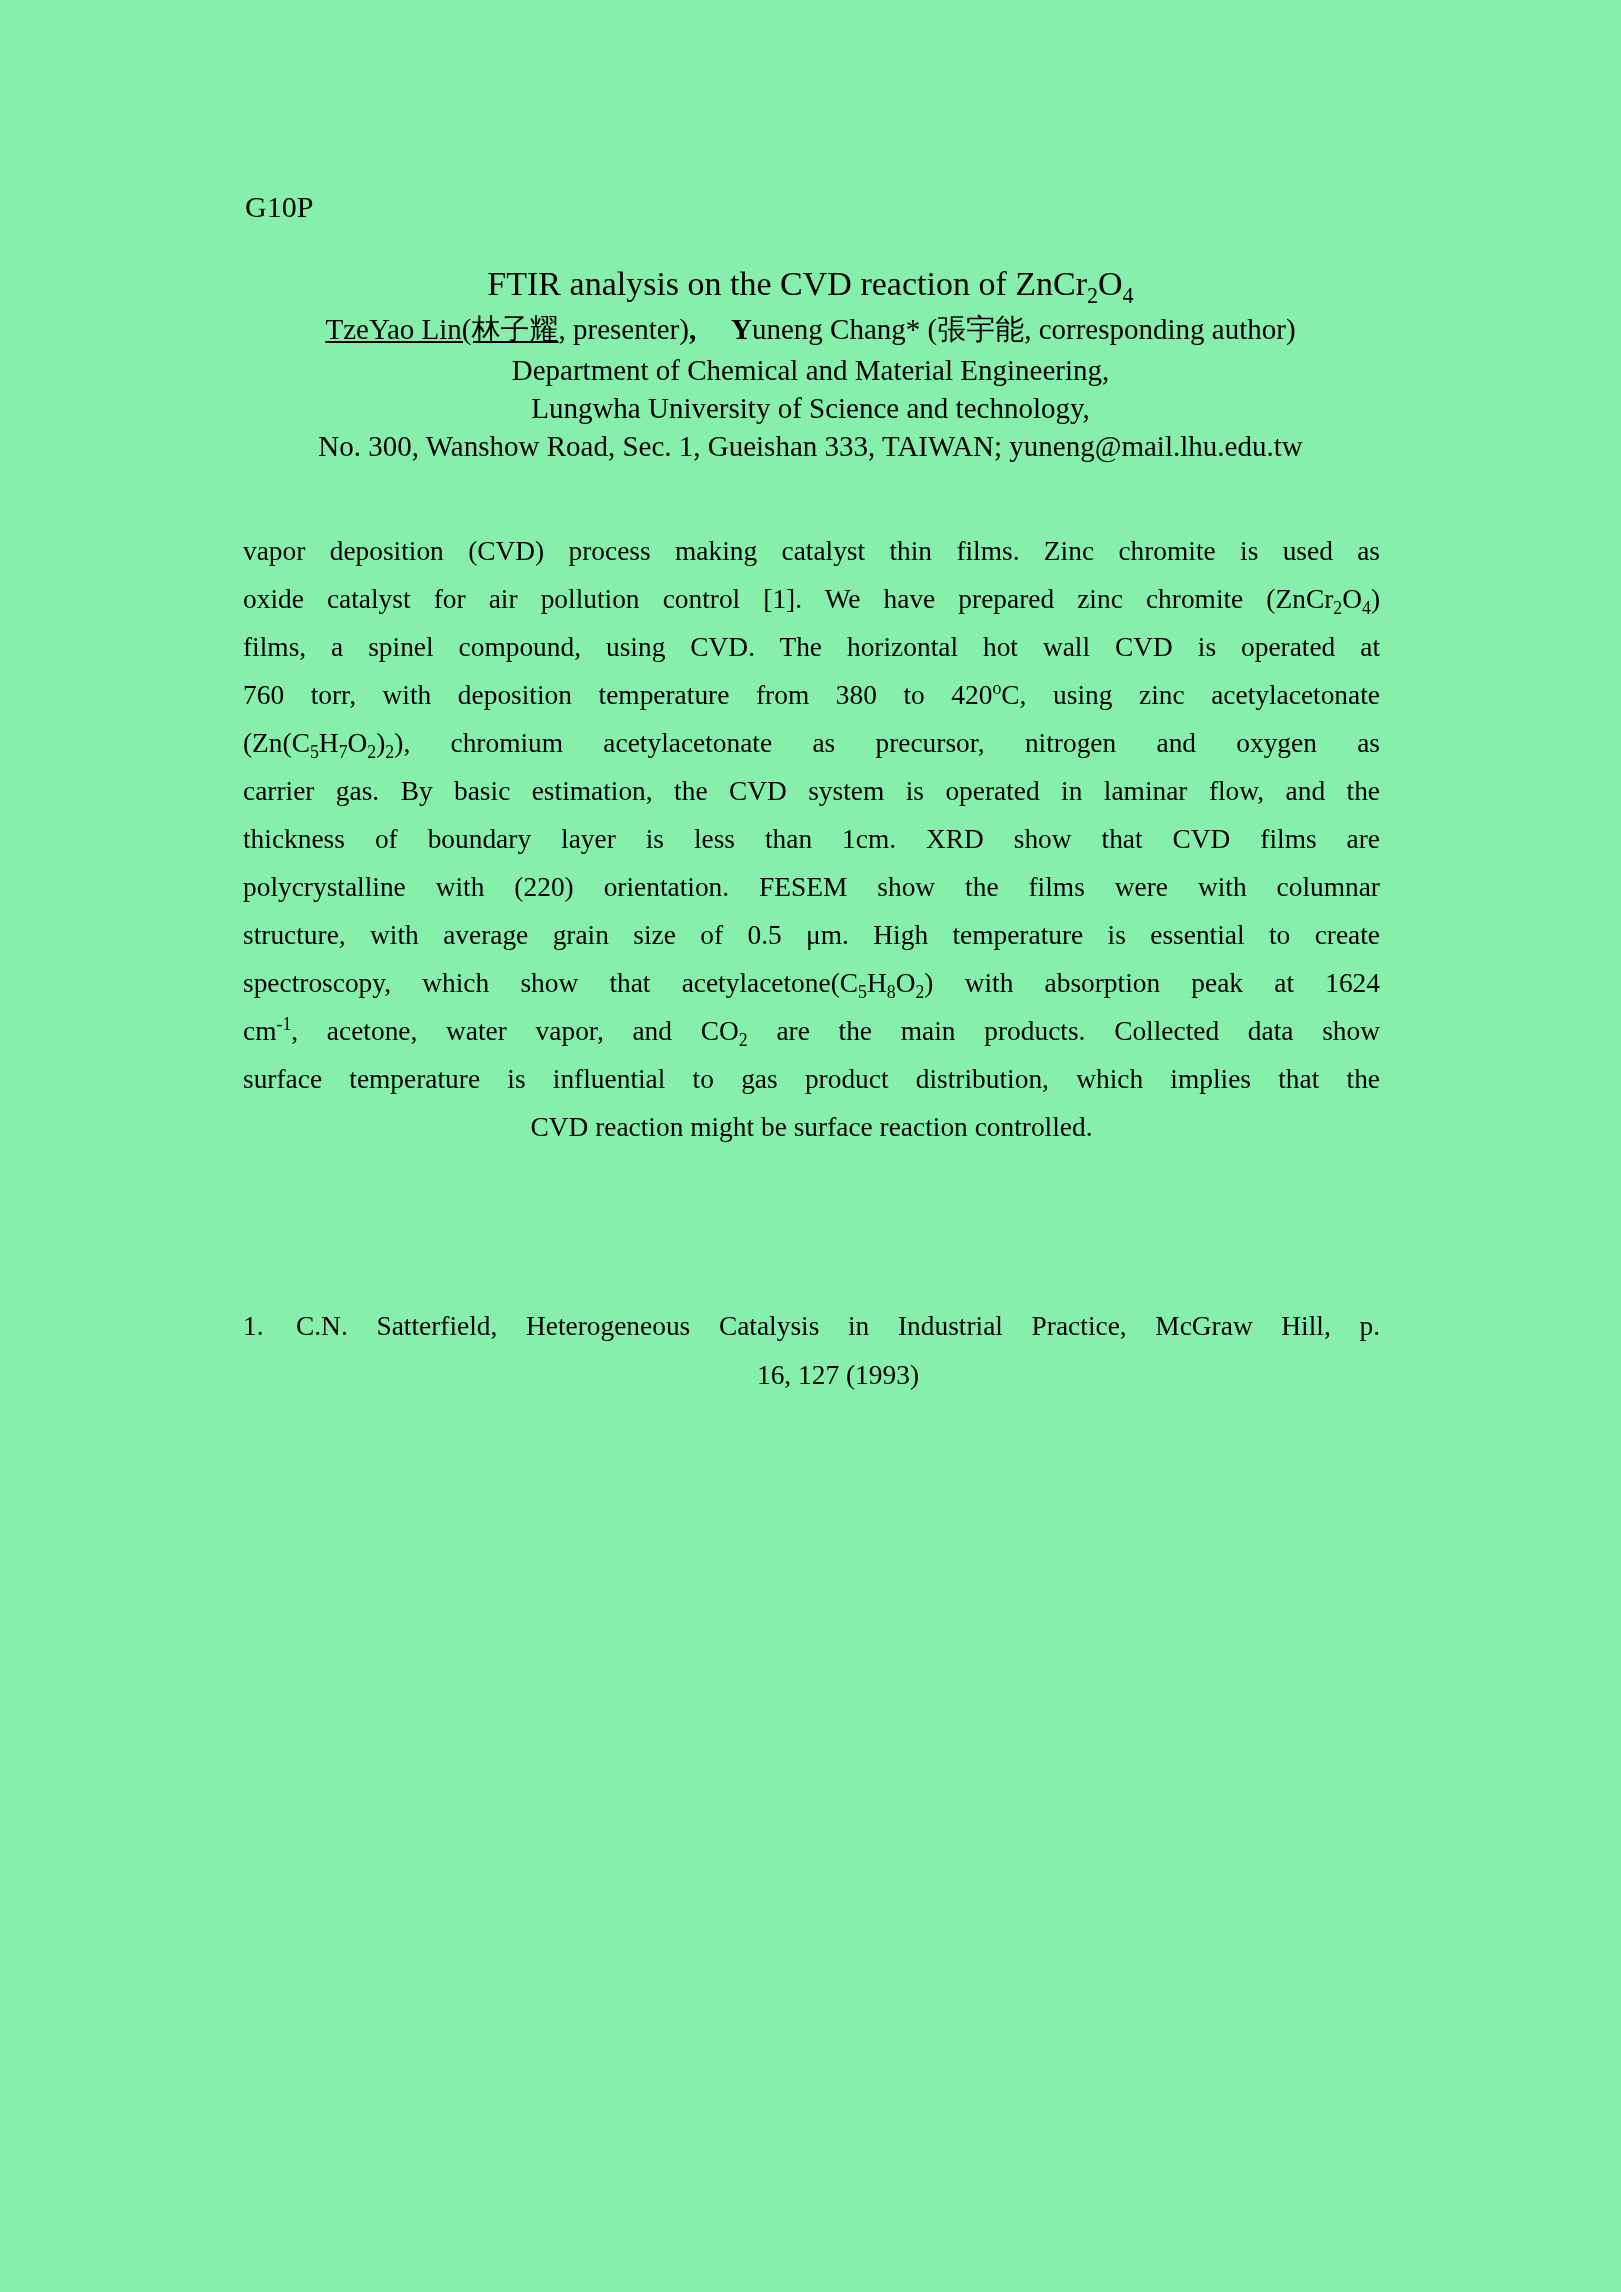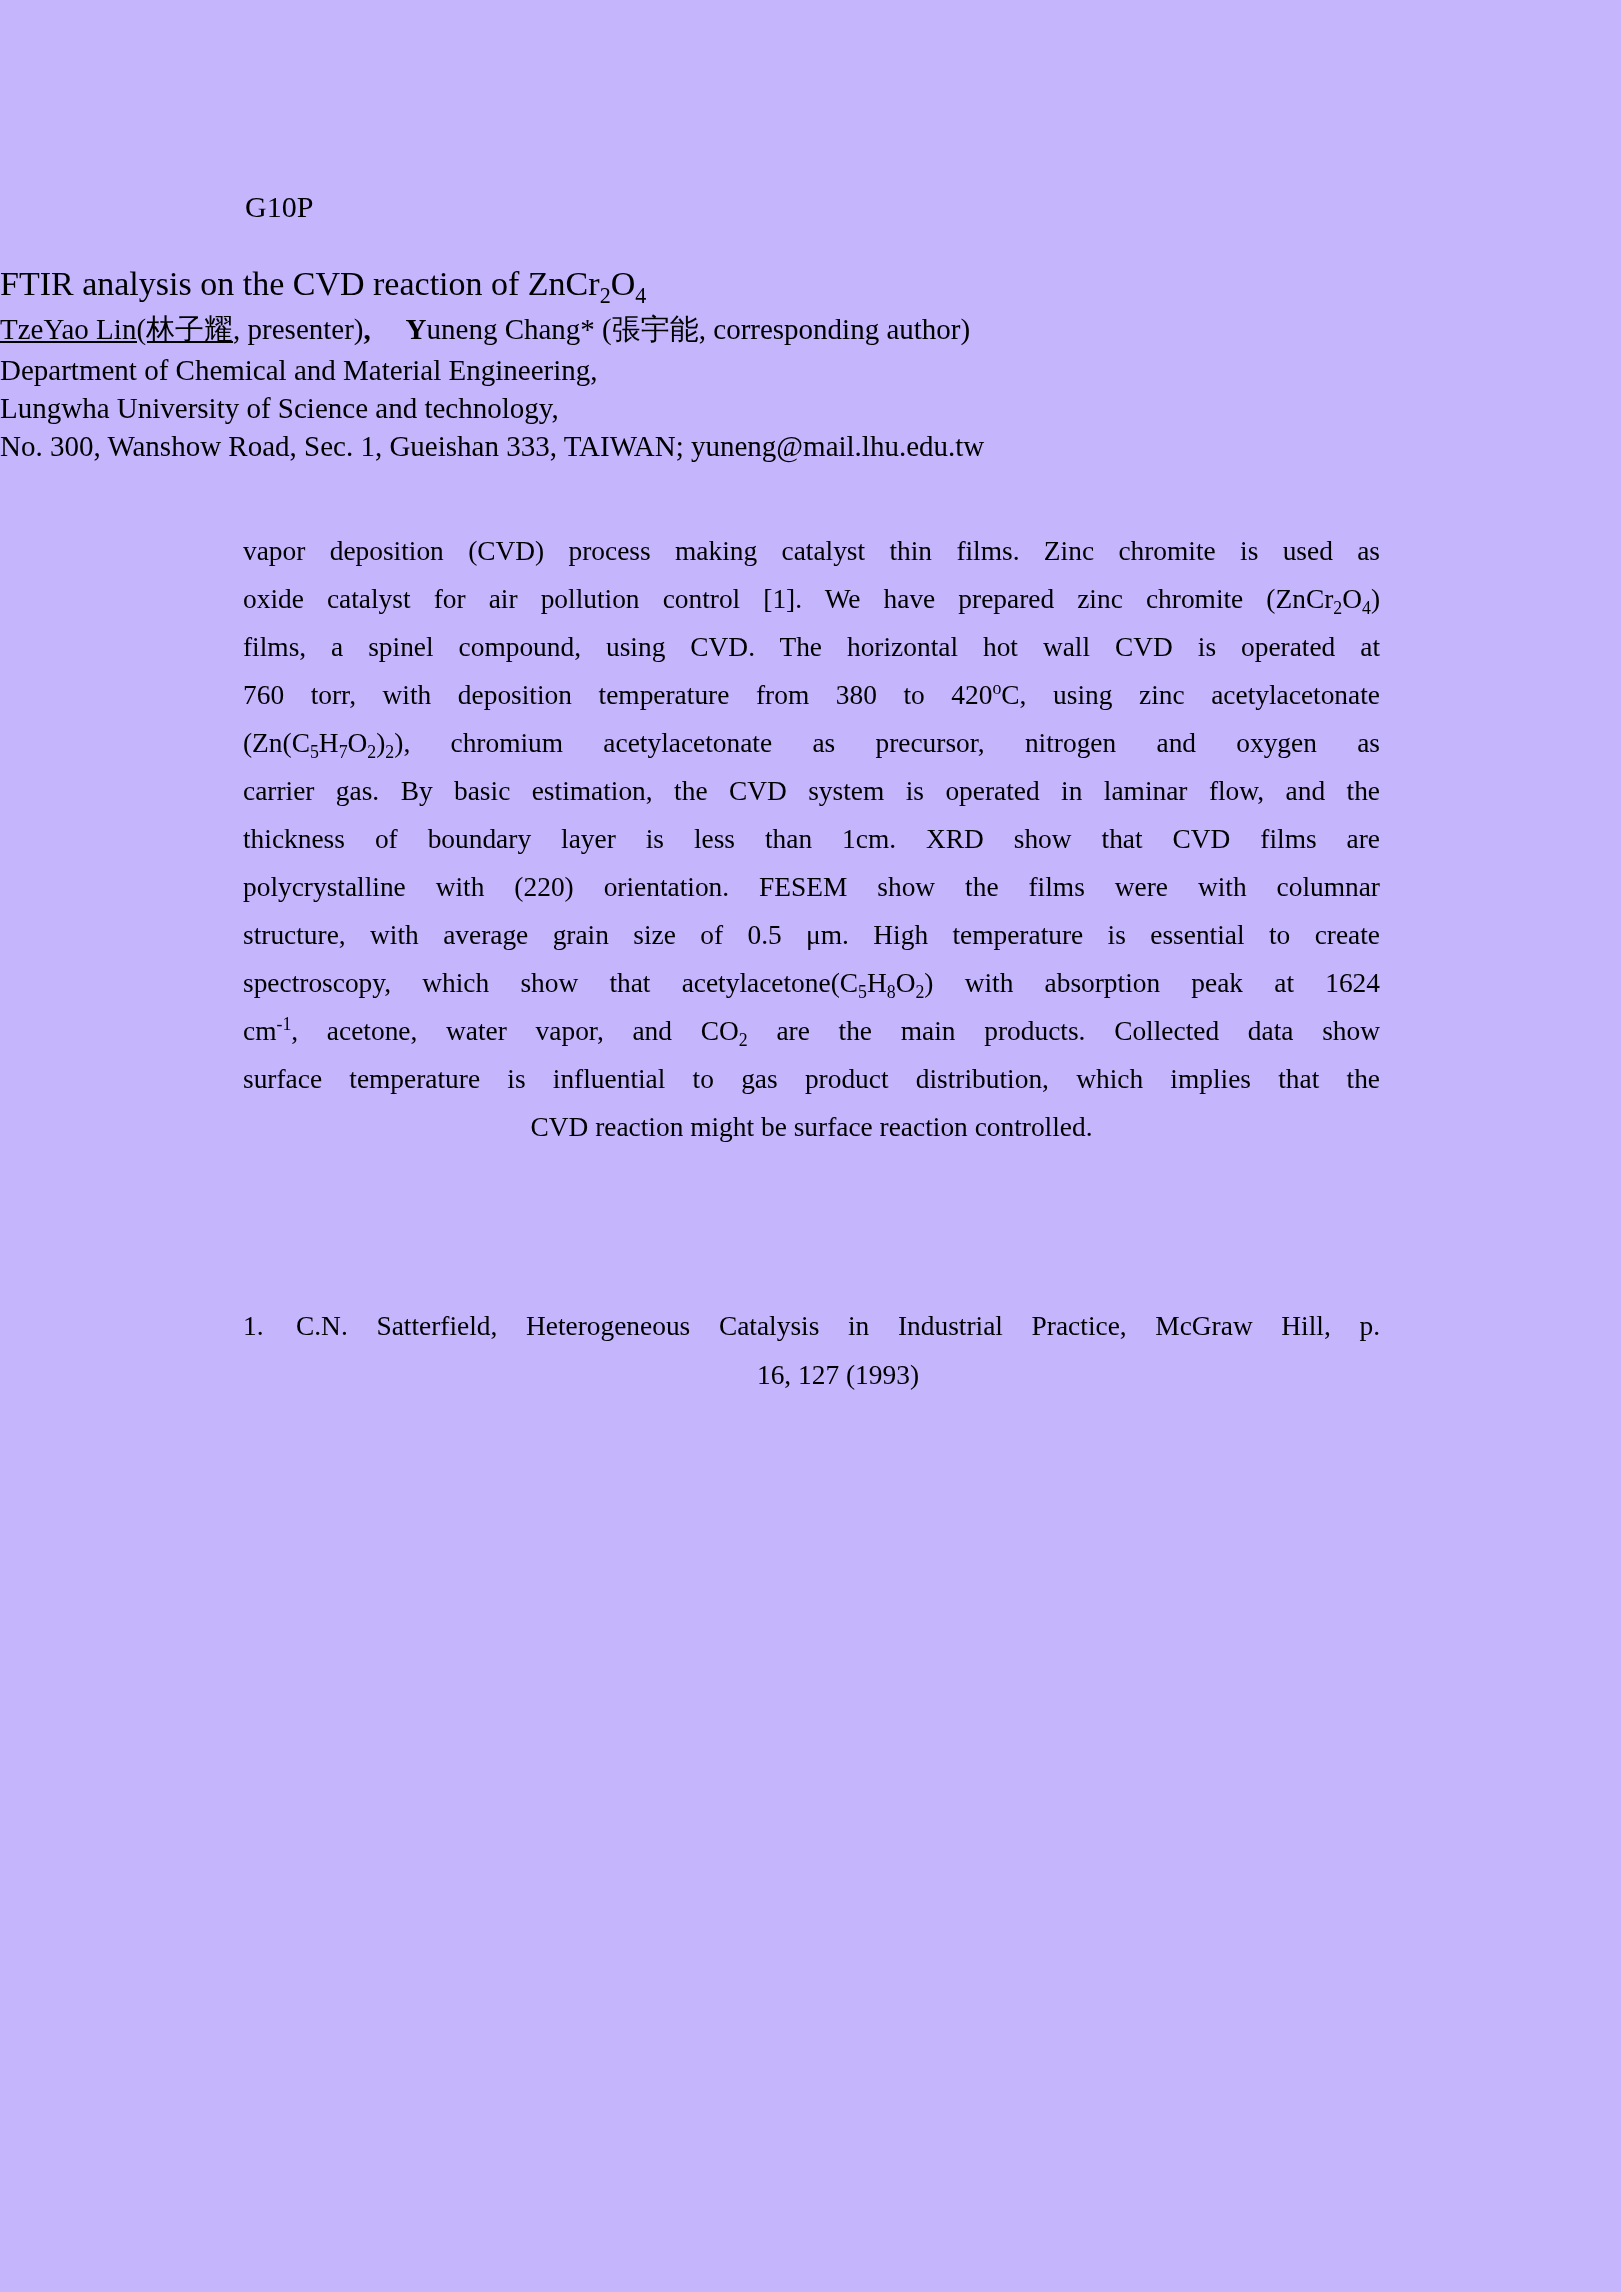--- a/index.html
+++ b/index.html
@@ -4,38 +4,38 @@
 <style>
   html, body {
     margin: 0;
     padding: 0;
     background: #ffffff;
   }
   .page {
     position: relative;
     width: 1621px;
     height: 2293px;
-    background: #c4b5fd;
+    background: #86efac;
     color: #000000;
     font-family: "Liberation Serif", "DejaVu Serif", serif;
     overflow: hidden;
   }
   .doc-code {
     position: absolute;
     left: 245px;
     top: 190px;
     font-size: 30px;
     line-height: 33px;
   }
   .header-block {
     position: absolute;
     left: 0;
     right: 0;
     top: 261px;
-    text-align: left;
+    text-align: center;
   }
   .paper-title {
     font-size: 34px;
     font-weight: normal;
     line-height: 46px;
     margin: 0;
   }
   .authors-line {
     font-size: 29px;
     line-height: 44px;

